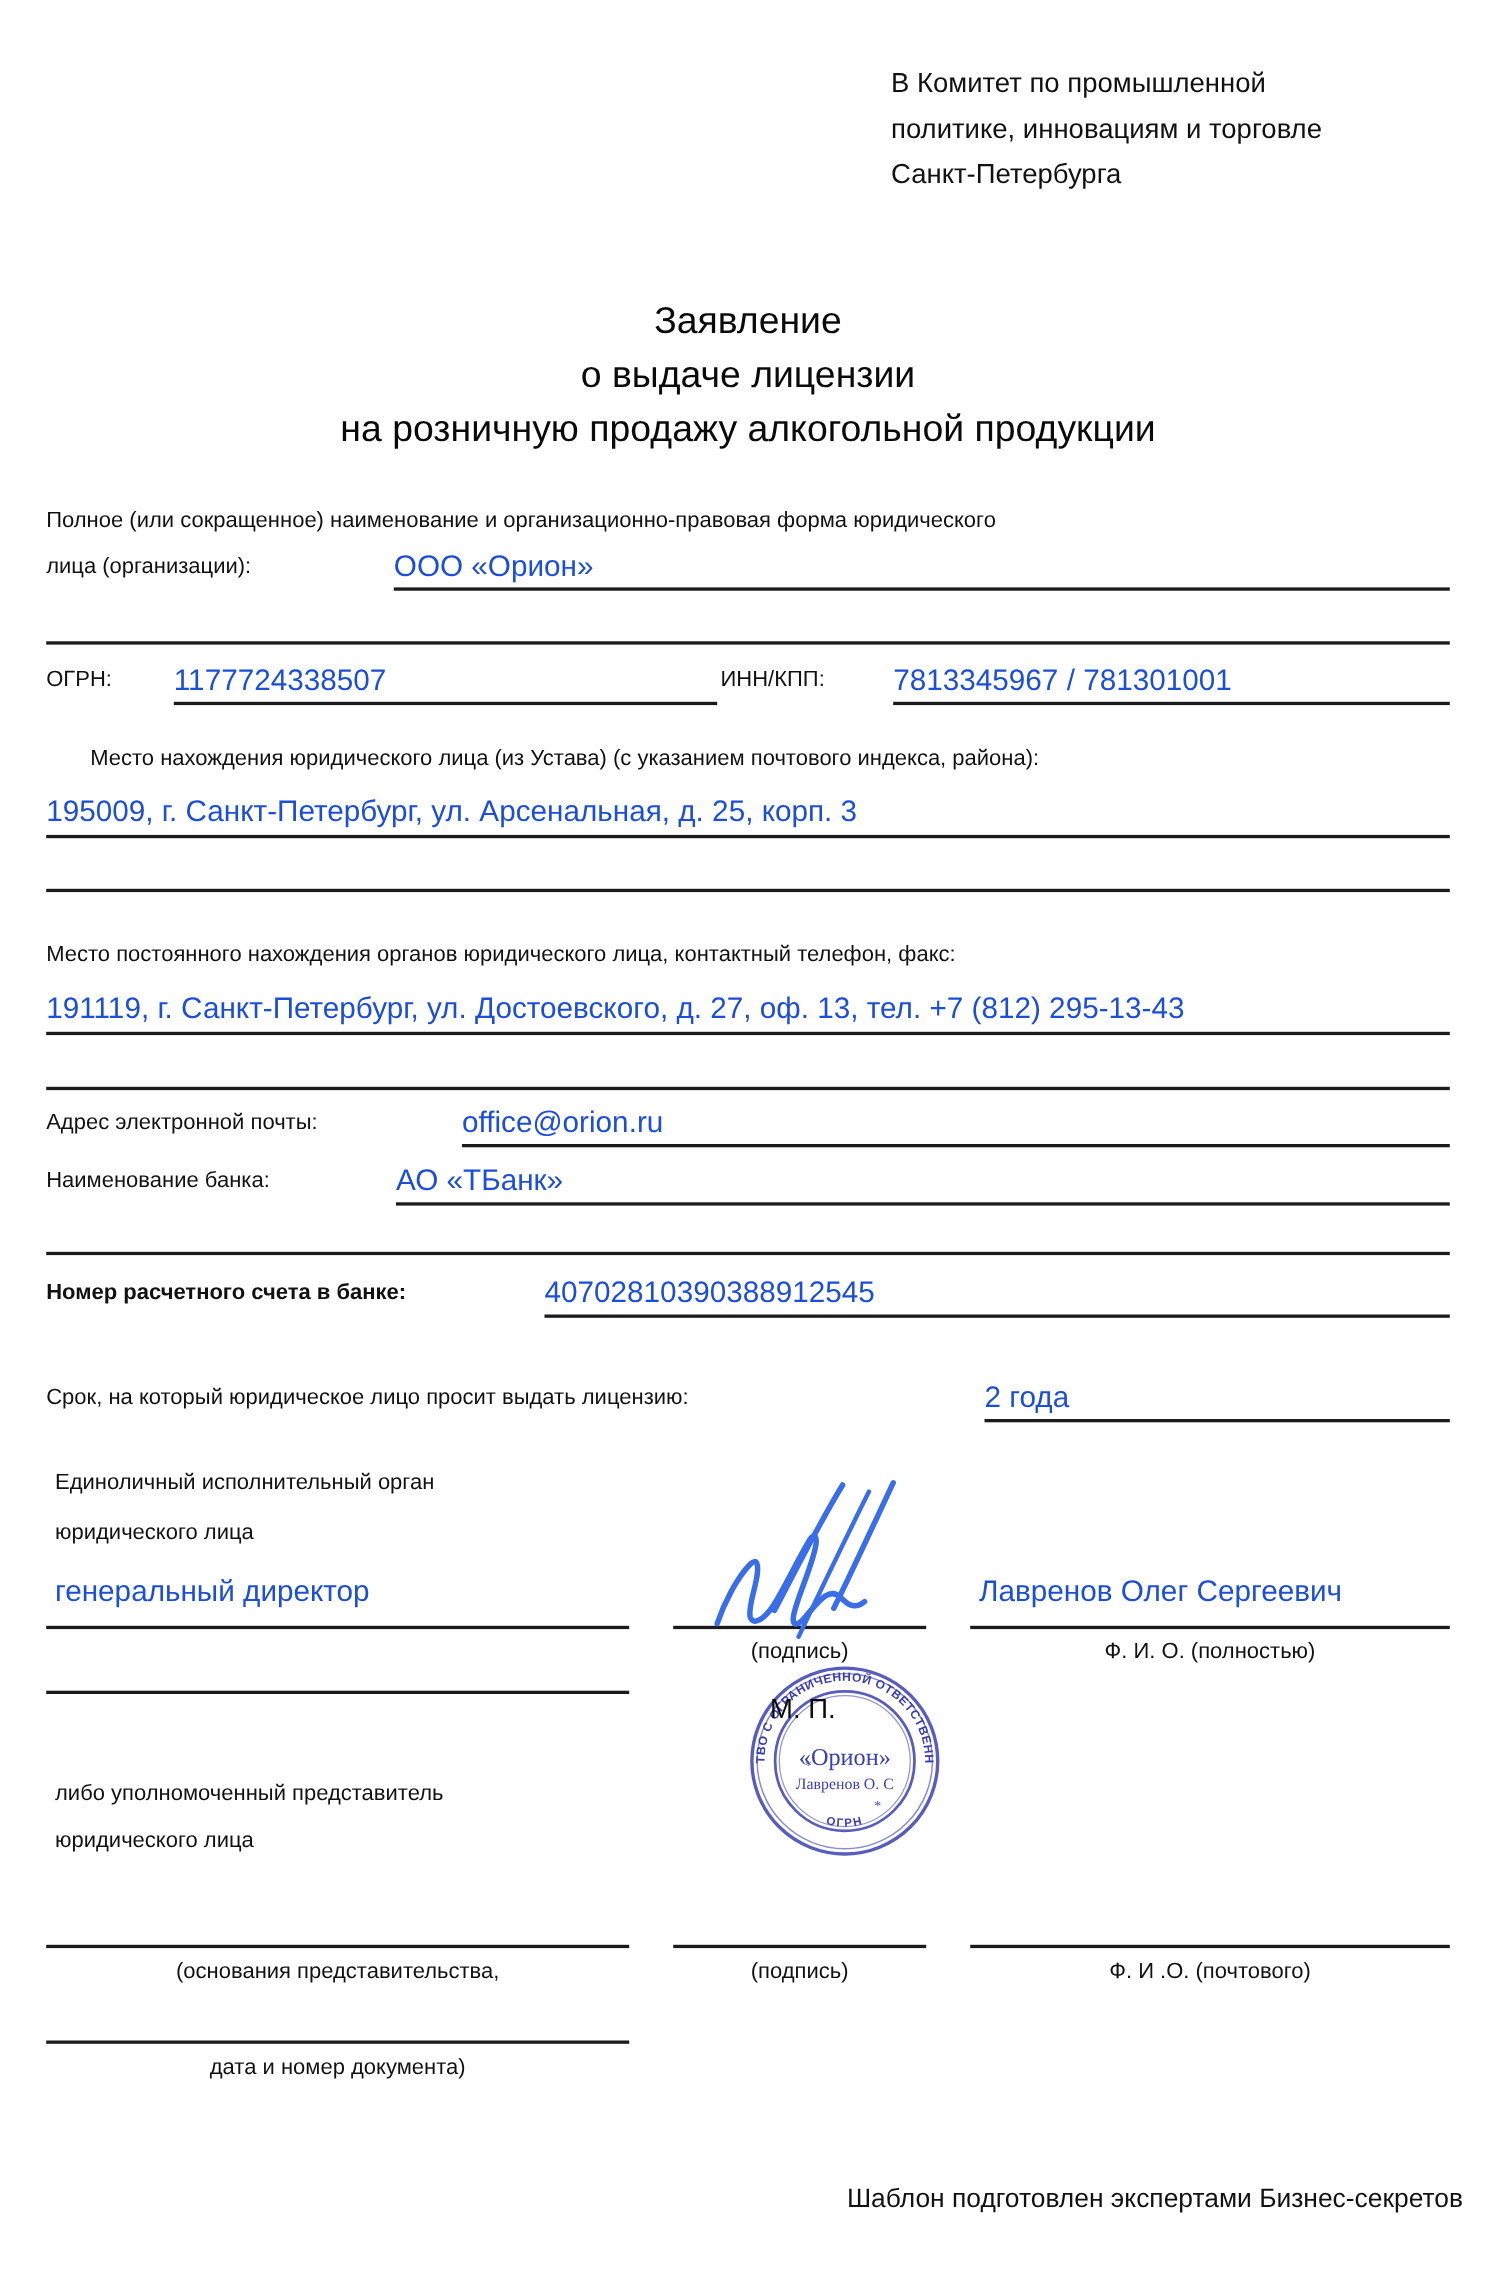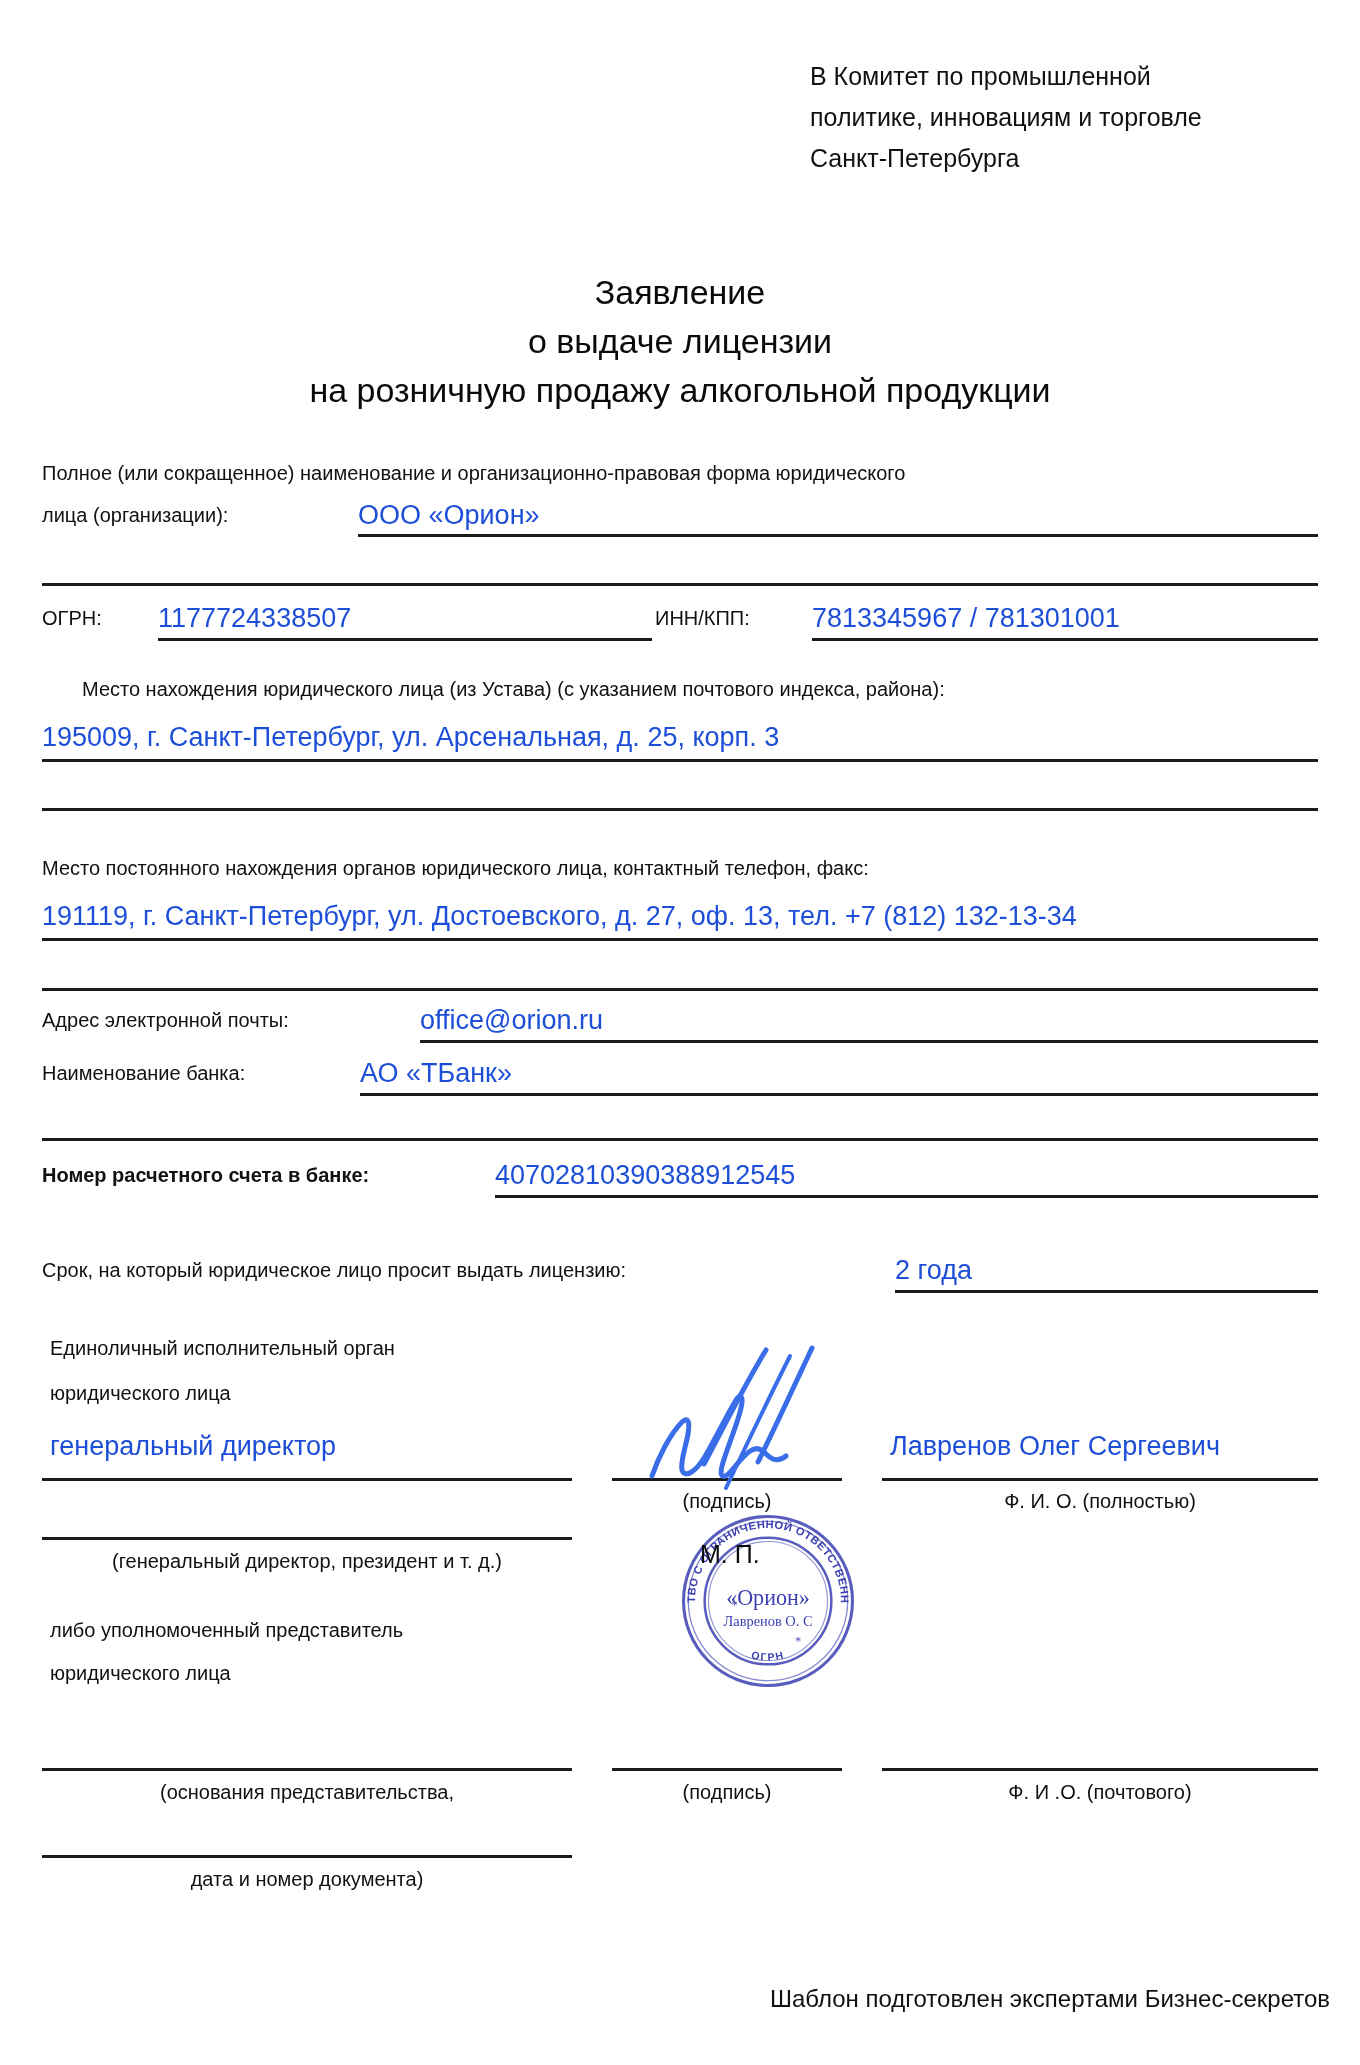--- a/index.html
+++ b/index.html
@@ -142,21 +142,21 @@
   <div class="lbl" style="left:655px; top:600px;">ИНН/КПП:</div>
   <div class="val" style="left:812px; top:600px;">7813345967 / 781301001</div>
   <div class="rule" style="left:812px; top:638px; width:506px;"></div>
 
   <div class="lbl" style="left:42px; top:671px;margin-left:40px;">Место нахождения юридического лица (из Устава) (с указанием почтового индекса, района):</div>
   <div class="val" style="left:42px; top:719px;">195009, г. Санкт-Петербург, ул. Арсенальная, д. 25, корп. 3</div>
   <div class="rule" style="left:42px; top:759px; width:1276px;"></div>
   <div class="rule" style="left:42px; top:808px; width:1276px;"></div>
 
   <div class="lbl" style="left:42px; top:850px;">Место постоянного нахождения органов юридического лица, контактный телефон, факс:</div>
-  <div class="val" style="left:42px; top:898px;">191119, г. Санкт-Петербург, ул. Достоевского, д. 27, оф. 13, тел. +7 (812) 132-13-34</div>
+  <div class="val" style="left:42px; top:898px;">191119, г. Санкт-Петербург, ул. Достоевского, д. 27, оф. 13, тел. +7 (812) 295-13-43</div>
   <div class="rule" style="left:42px; top:938px; width:1276px;"></div>
   <div class="rule" style="left:42px; top:988px; width:1276px;"></div>
 
   <div class="lbl" style="left:42px; top:1002px;">Адрес электронной почты:</div>
   <div class="val" style="left:420px; top:1002px;">office@orion.ru</div>
   <div class="rule" style="left:420px; top:1040px; width:898px;"></div>
 
   <div class="lbl" style="left:42px; top:1055px;">Наименование банка:</div>
   <div class="val" style="left:360px; top:1055px;">АО «ТБанк»</div>
   <div class="rule" style="left:360px; top:1093px; width:958px;"></div>
@@ -189,21 +189,20 @@
       <path d="M86 150 C 104 112, 132 54, 150 18" stroke-width="4"></path>
     </g>
   </svg>
   <div class="cap" style="left:612px; top:1488px; width:230px;">(подпись)</div>
 
   <div class="val" style="left:890px; top:1428px;">Лавренов Олег Сергеевич</div>
   <div class="rule" style="left:882px; top:1478px; width:436px;"></div>
   <div class="cap" style="left:882px; top:1488px; width:436px;">Ф. И. О. (полностью)</div>
 
   <div class="rule" style="left:42px; top:1537px; width:530px;"></div>
-  <div class="cap" style="left:42px; top:1548px; width:530px;">(генеральный директор, президент и т. д.)</div>
 
   <svg id="stamp" viewBox="0 0 200 200" xmlns="http://www.w3.org/2000/svg">
     <defs>
       <path id="arcTop" d="M 100,100 m -76,0 a 76,76 0 1,1 152,0" fill="none"></path>
       <path id="arcBottom" d="M 100,100 m -62,0 a 62,62 0 1,0 124,0" fill="none"></path>
     </defs>
     <g stroke="#3b3fb0" fill="none">
       <circle cx="100" cy="100" r="88" stroke-width="3.2" opacity="0.85"></circle>
       <circle cx="100" cy="100" r="83" stroke-width="1.4" opacity="0.6"></circle>
       <circle cx="100" cy="100" r="66" stroke-width="2.6" opacity="0.85"></circle>

